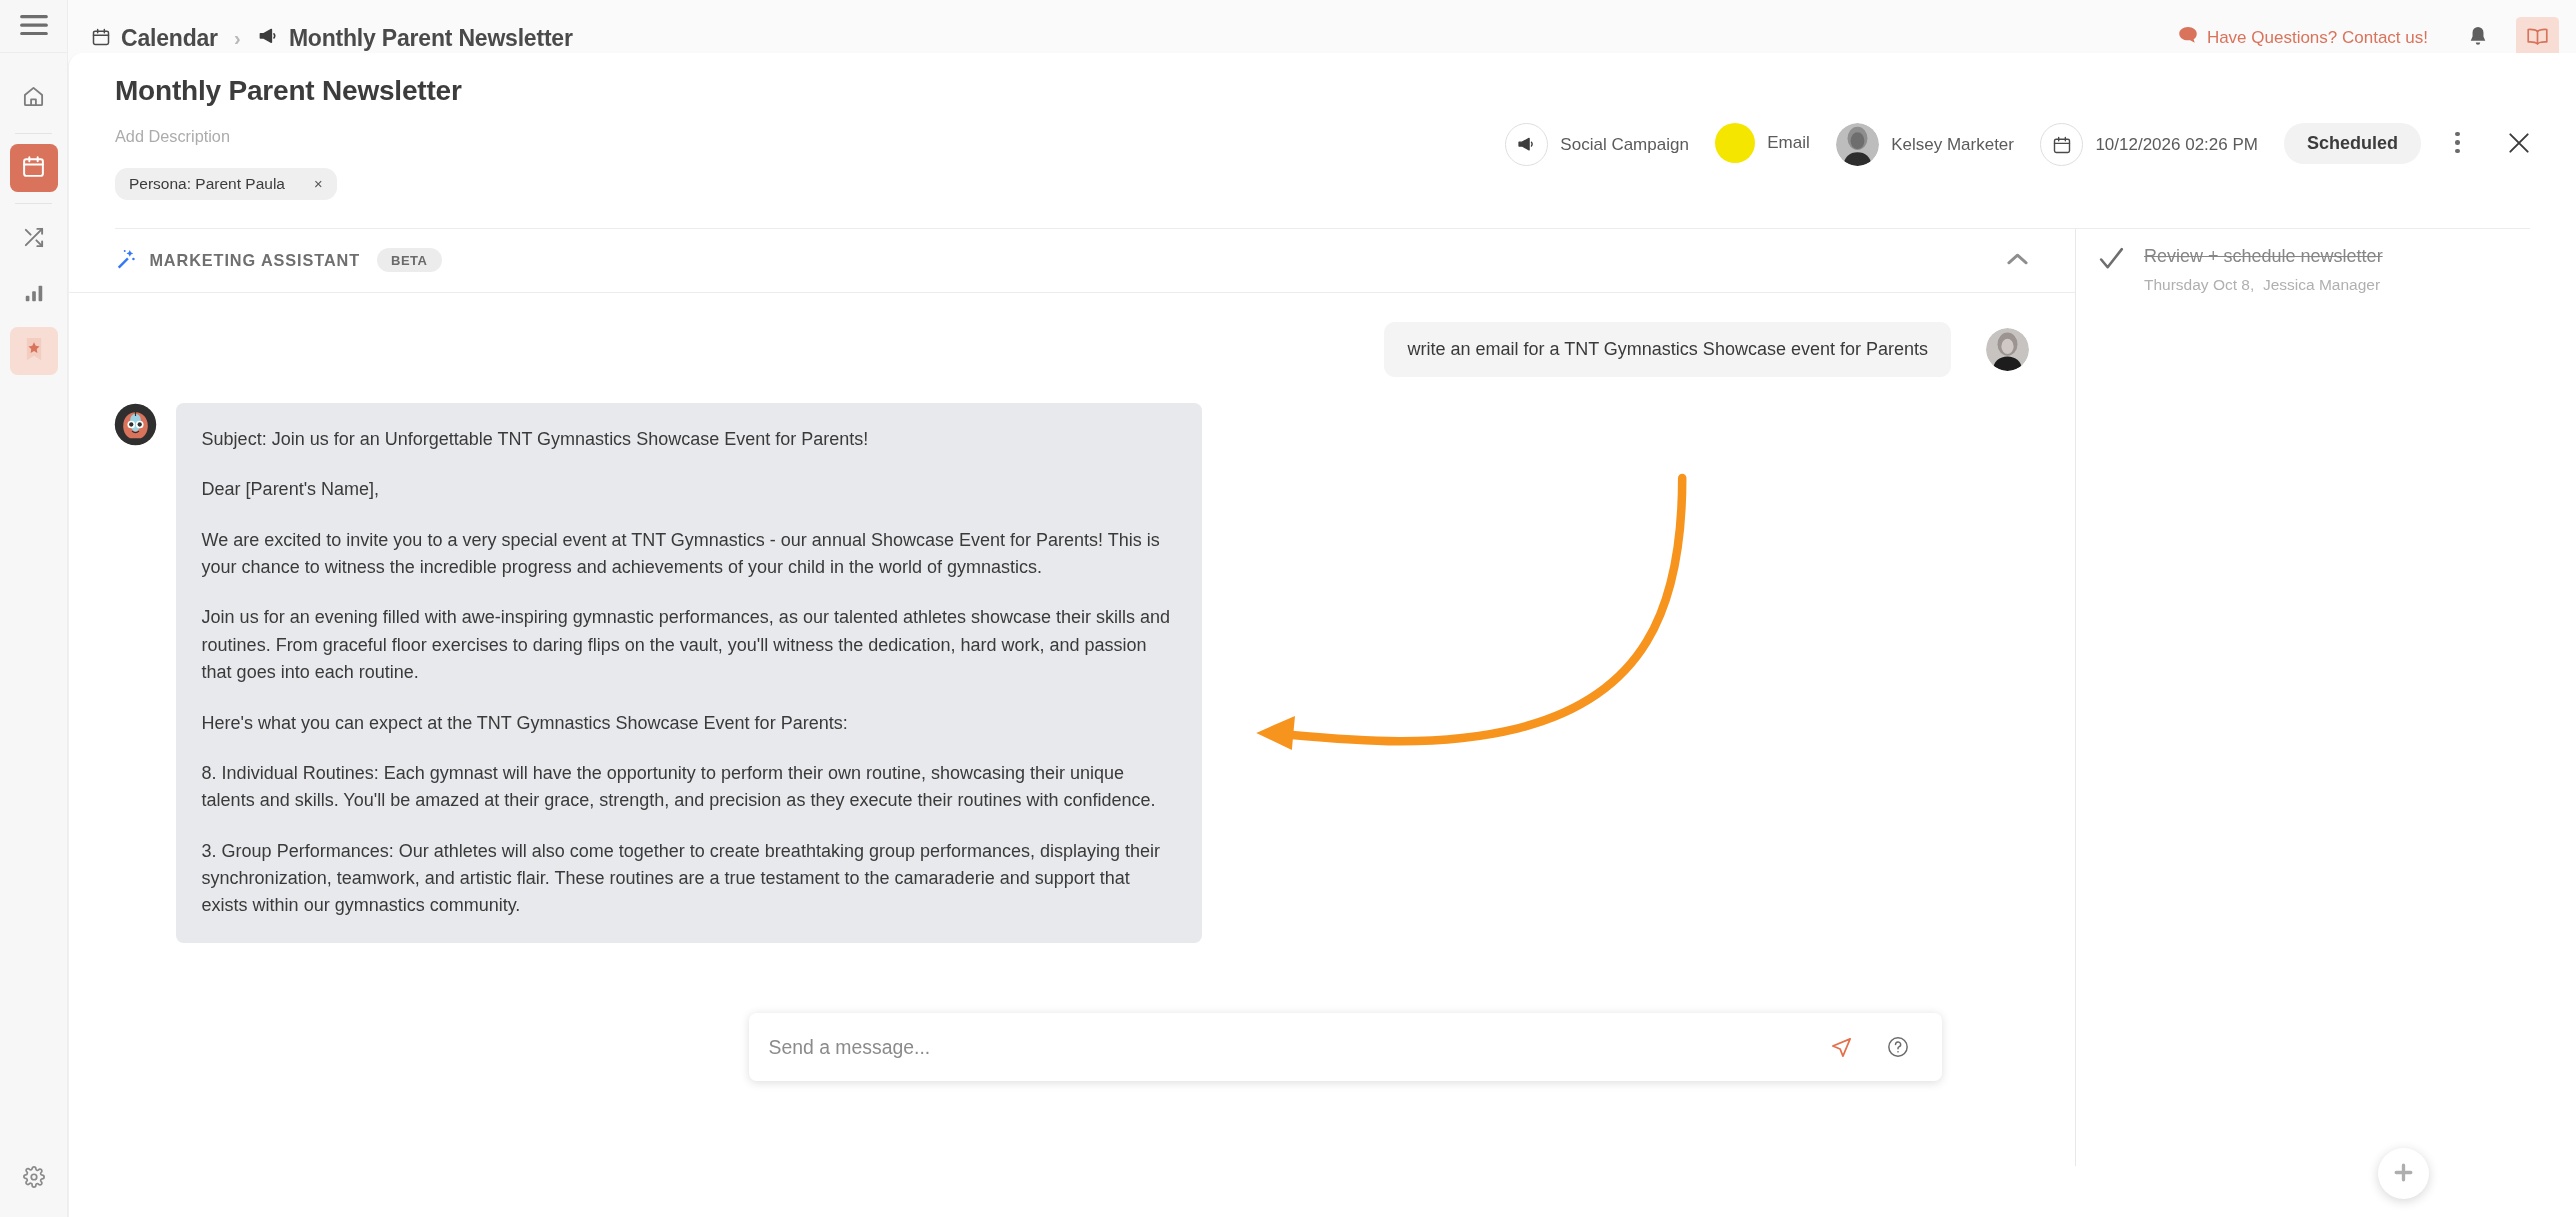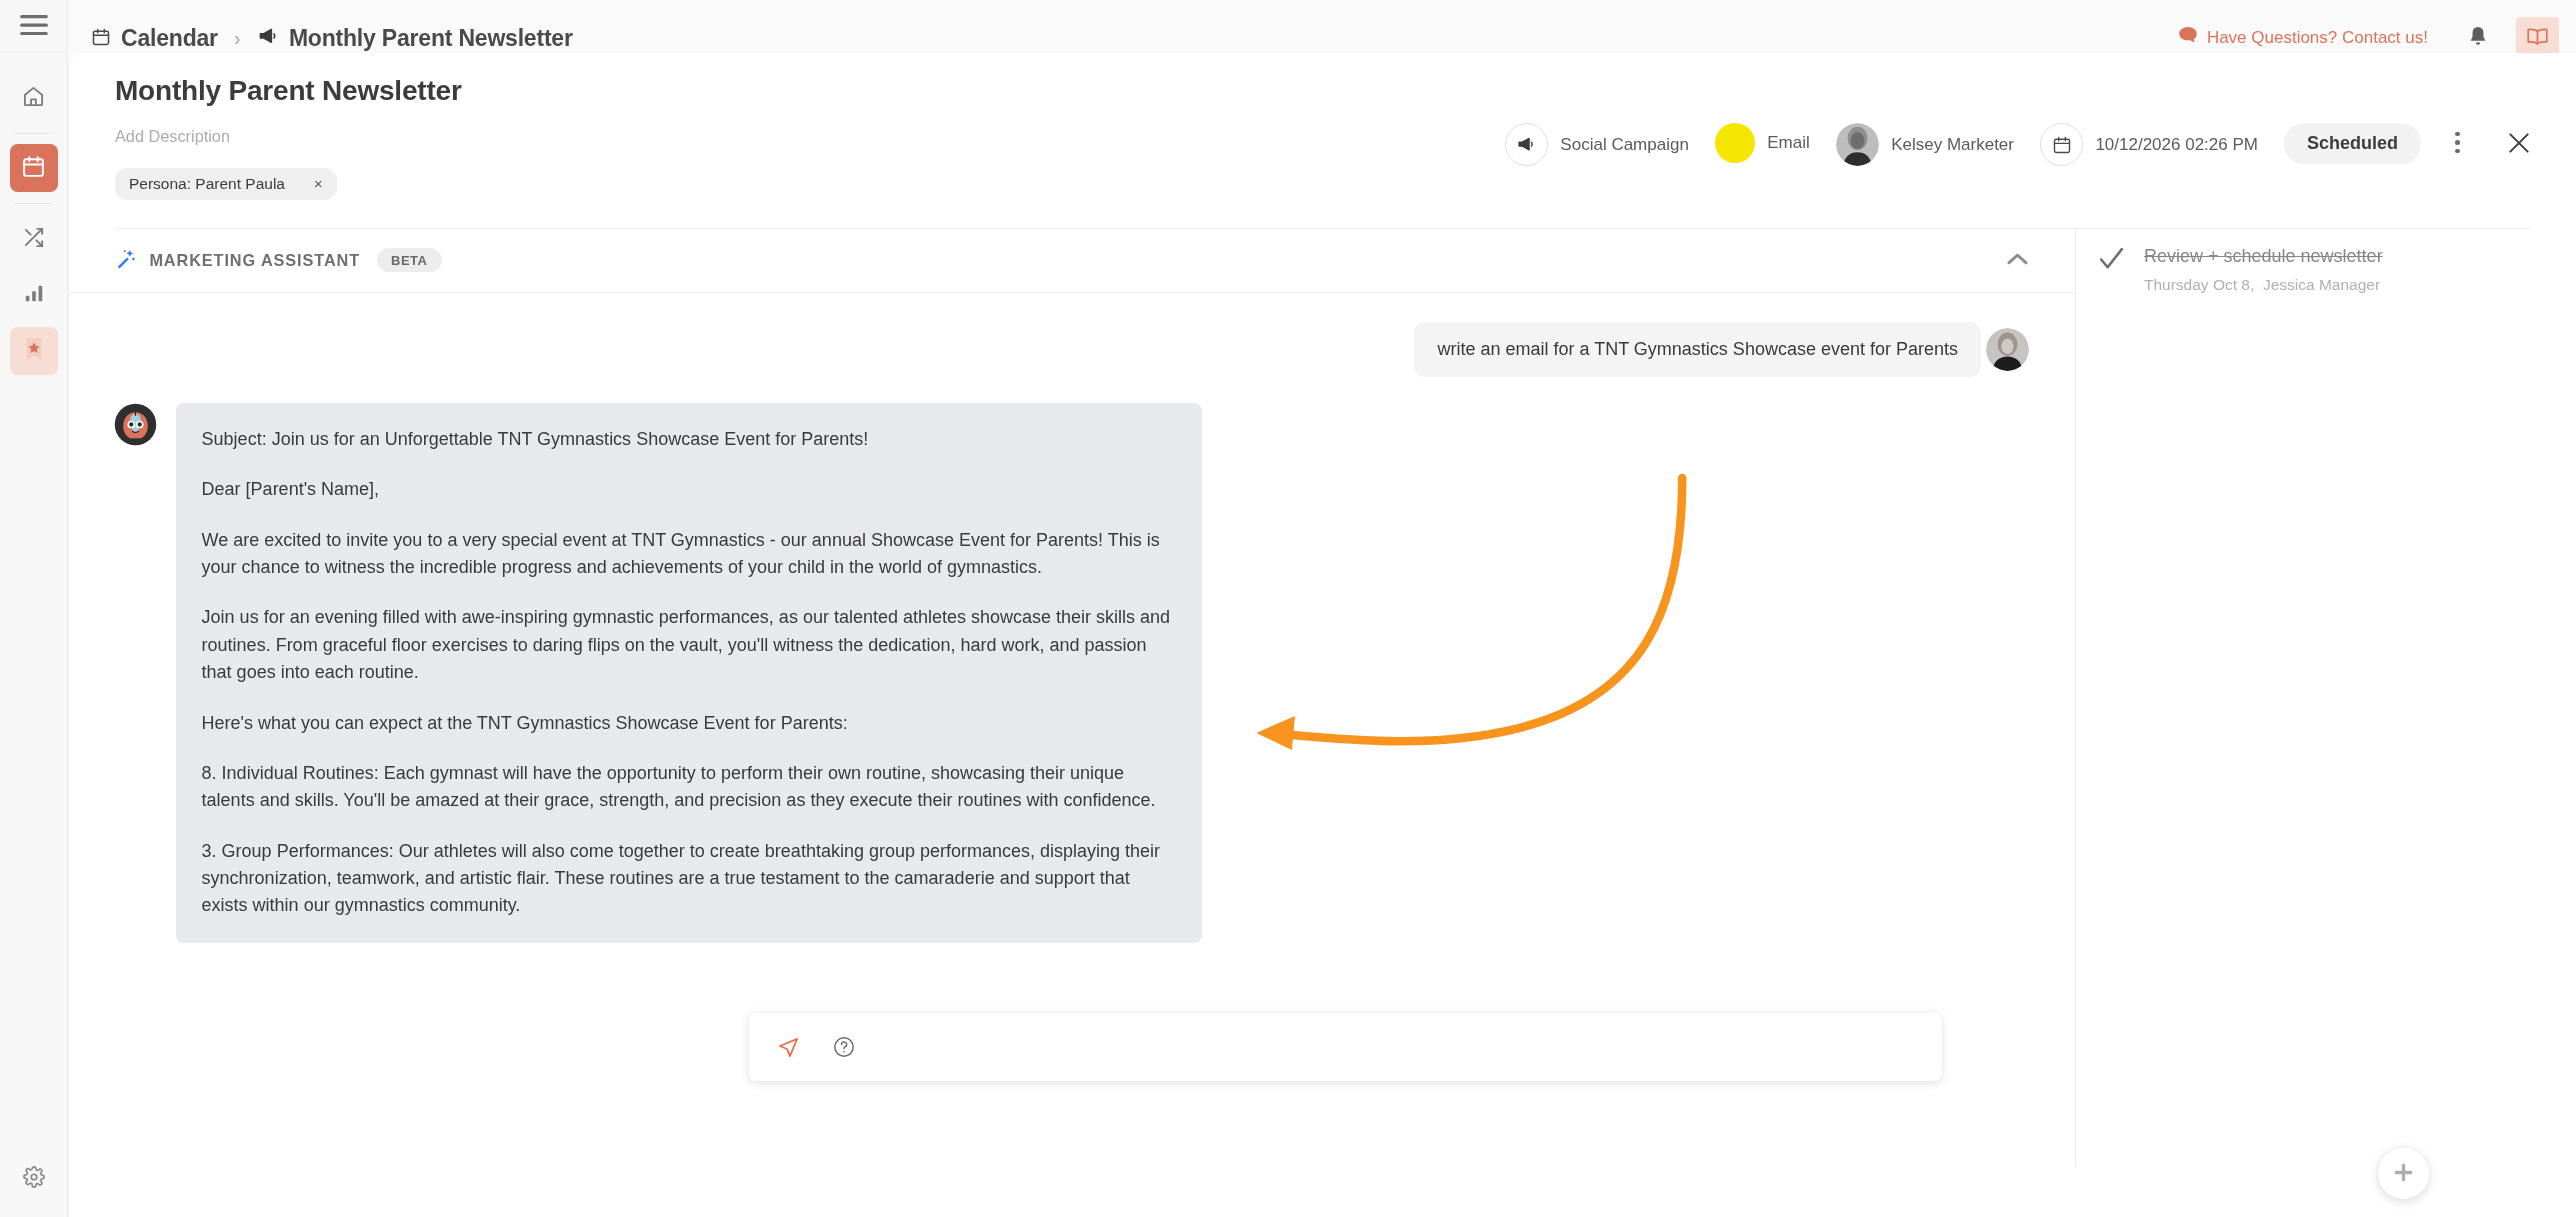--- a/index.html
+++ b/index.html
@@ -91,21 +91,21 @@
 
   
   .ma-bar { display: flex; align-items: center; padding: 18.6px 46px 18.6px 45px; border-bottom: 0.8px solid #ececec; }
   .ma-title { font-size: 16.3px; letter-spacing: 0.9px; color: #6f6f6f; font-weight: 700; margin-left: 12.4px; }
   .beta { background: #ececec; border-radius: 12.4px; padding: 4.6px 14px; font-size: 13px;
           font-weight: 700; color: #6a6a6a; margin-left: 17px; letter-spacing: 0.5px; }
   .chev-up { margin-left: auto; cursor: pointer; }
 
   
   .chat { padding: 29px 46px 0 45px; position: relative; }
-  .row-user { display: flex; justify-content: flex-end; align-items: center; gap: 5px; }
+  .row-user { display: flex; justify-content: flex-end; align-items: center; gap: 35px; }
   .bubble-user { background: #f4f4f4; border-radius: 11px; padding: 17px 23px; font-size: 18px;
                  color: #3a3a3a; max-width: 775px; }
   .row-assist { display: flex; align-items: flex-start; gap: 18.6px; margin-top: 26px; }
   .bubble-assist {
     background: #e7e9ec; border-radius: 7.7px; padding: 23px 26px;
     width: 1026px; font-size: 18px; line-height: 1.52; color: #3a3a3a;
   }
   .bubble-assist p { margin-bottom: 23px; }
   .bubble-assist p:last-child { margin-bottom: 0; }
 
@@ -429,20 +429,21 @@
               &nbsp;<span class="strong">Jessica Manager</span>
             </div>
           </div>
         </div>
 
       </div>
     </div>
 
     <div class="composer-wrap">
       <div class="composer">
+        <input class="composer-input" type="text" placeholder="Send a message..." style="">
         <span class="send-btn">
           <svg width="23" height="23" viewBox="0 0 24 24" fill="none" stroke="#e4704a" stroke-width="1.8" stroke-linecap="round" stroke-linejoin="round">
               <path d="M21 3L3 10.5l7.5 3L13.5 21z"></path>
             </svg>
         </span>
         <span class="help-btn">
           <svg width="22" height="22" viewBox="0 0 24 24" fill="none" stroke="#6a6a6a" stroke-width="1.6" stroke-linecap="round" stroke-linejoin="round">
             <circle cx="12" cy="12" r="10"></circle>
               <path d="M9.3 9.2a2.8 2.8 0 1 1 3.7 2.7c-.6.3-1 .9-1 1.6v.4"></path>
             <circle cx="12" cy="17.3" r="0.9" fill="#6a6a6a" stroke="none"></circle>

